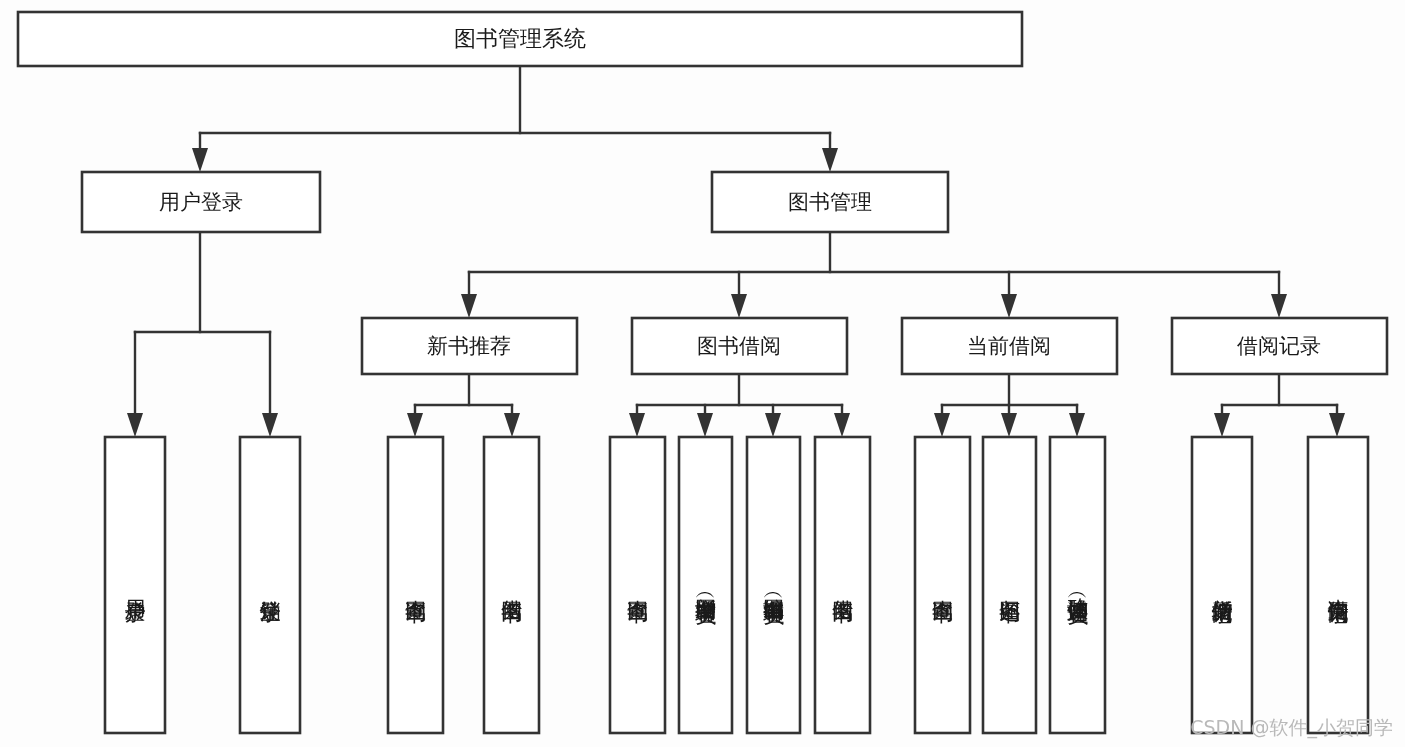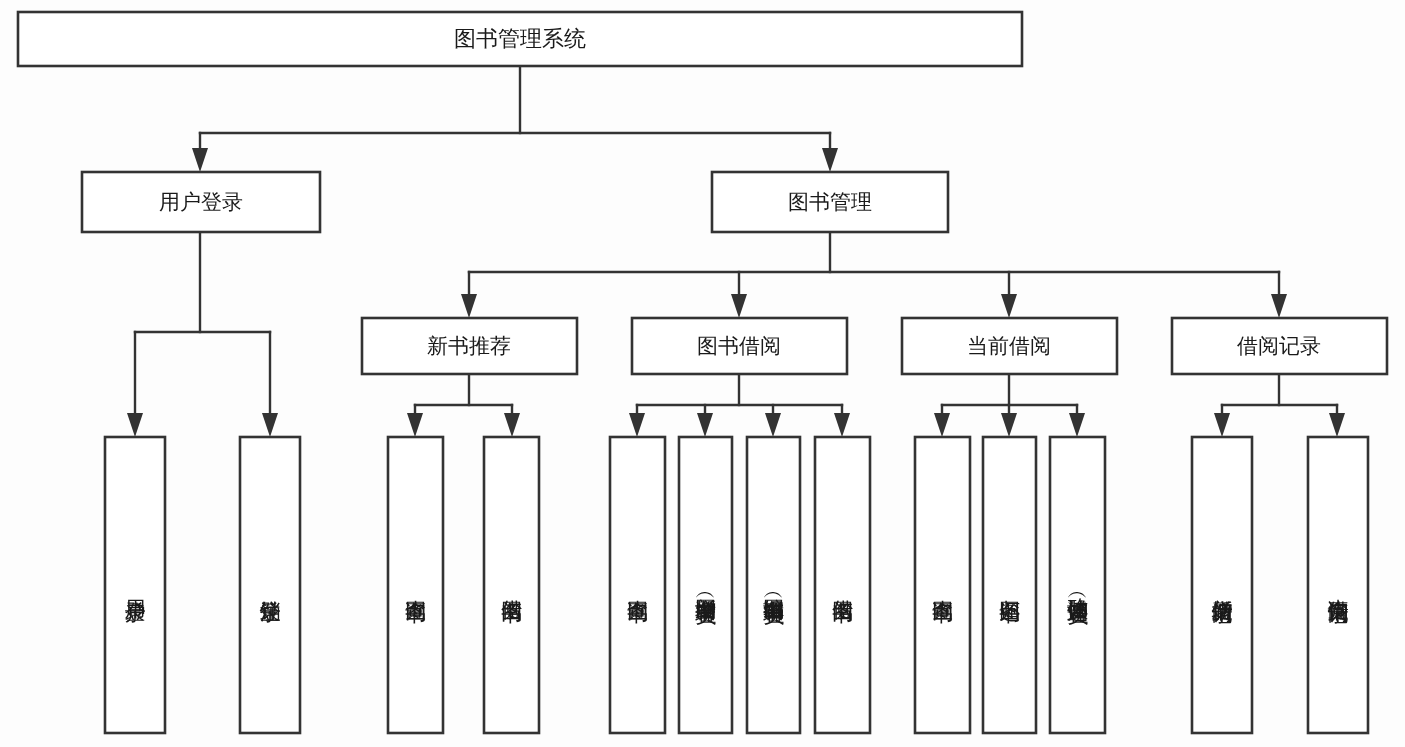--- a/index.html
+++ b/index.html
@@ -215,13 +215,14 @@
   <div class="vlabel" style="left:747px; top:437px; width:53px; height:296px;">编辑图书（管理员）</div>
   <div class="vlabel" style="left:815px; top:437px; width:55px; height:296px;">借阅图书</div>
 
   <div class="vlabel" style="left:915px; top:437px; width:55px; height:296px;">查询图书</div>
   <div class="vlabel" style="left:983px; top:437px; width:53px; height:296px;">归还图书</div>
   <div class="vlabel" style="left:1050px; top:437px; width:55px; height:296px;">确认归还（管理员）</div>
 
   <div class="vlabel" style="left:1192px; top:437px; width:60px; height:296px;">新增借阅记录</div>
   <div class="vlabel" style="left:1308px; top:437px; width:60px; height:296px;">查询借阅记录</div>
 
+  <div class="watermark">CSDN @软件_小贺同学</div>
 </div>
 
 </body></html>

